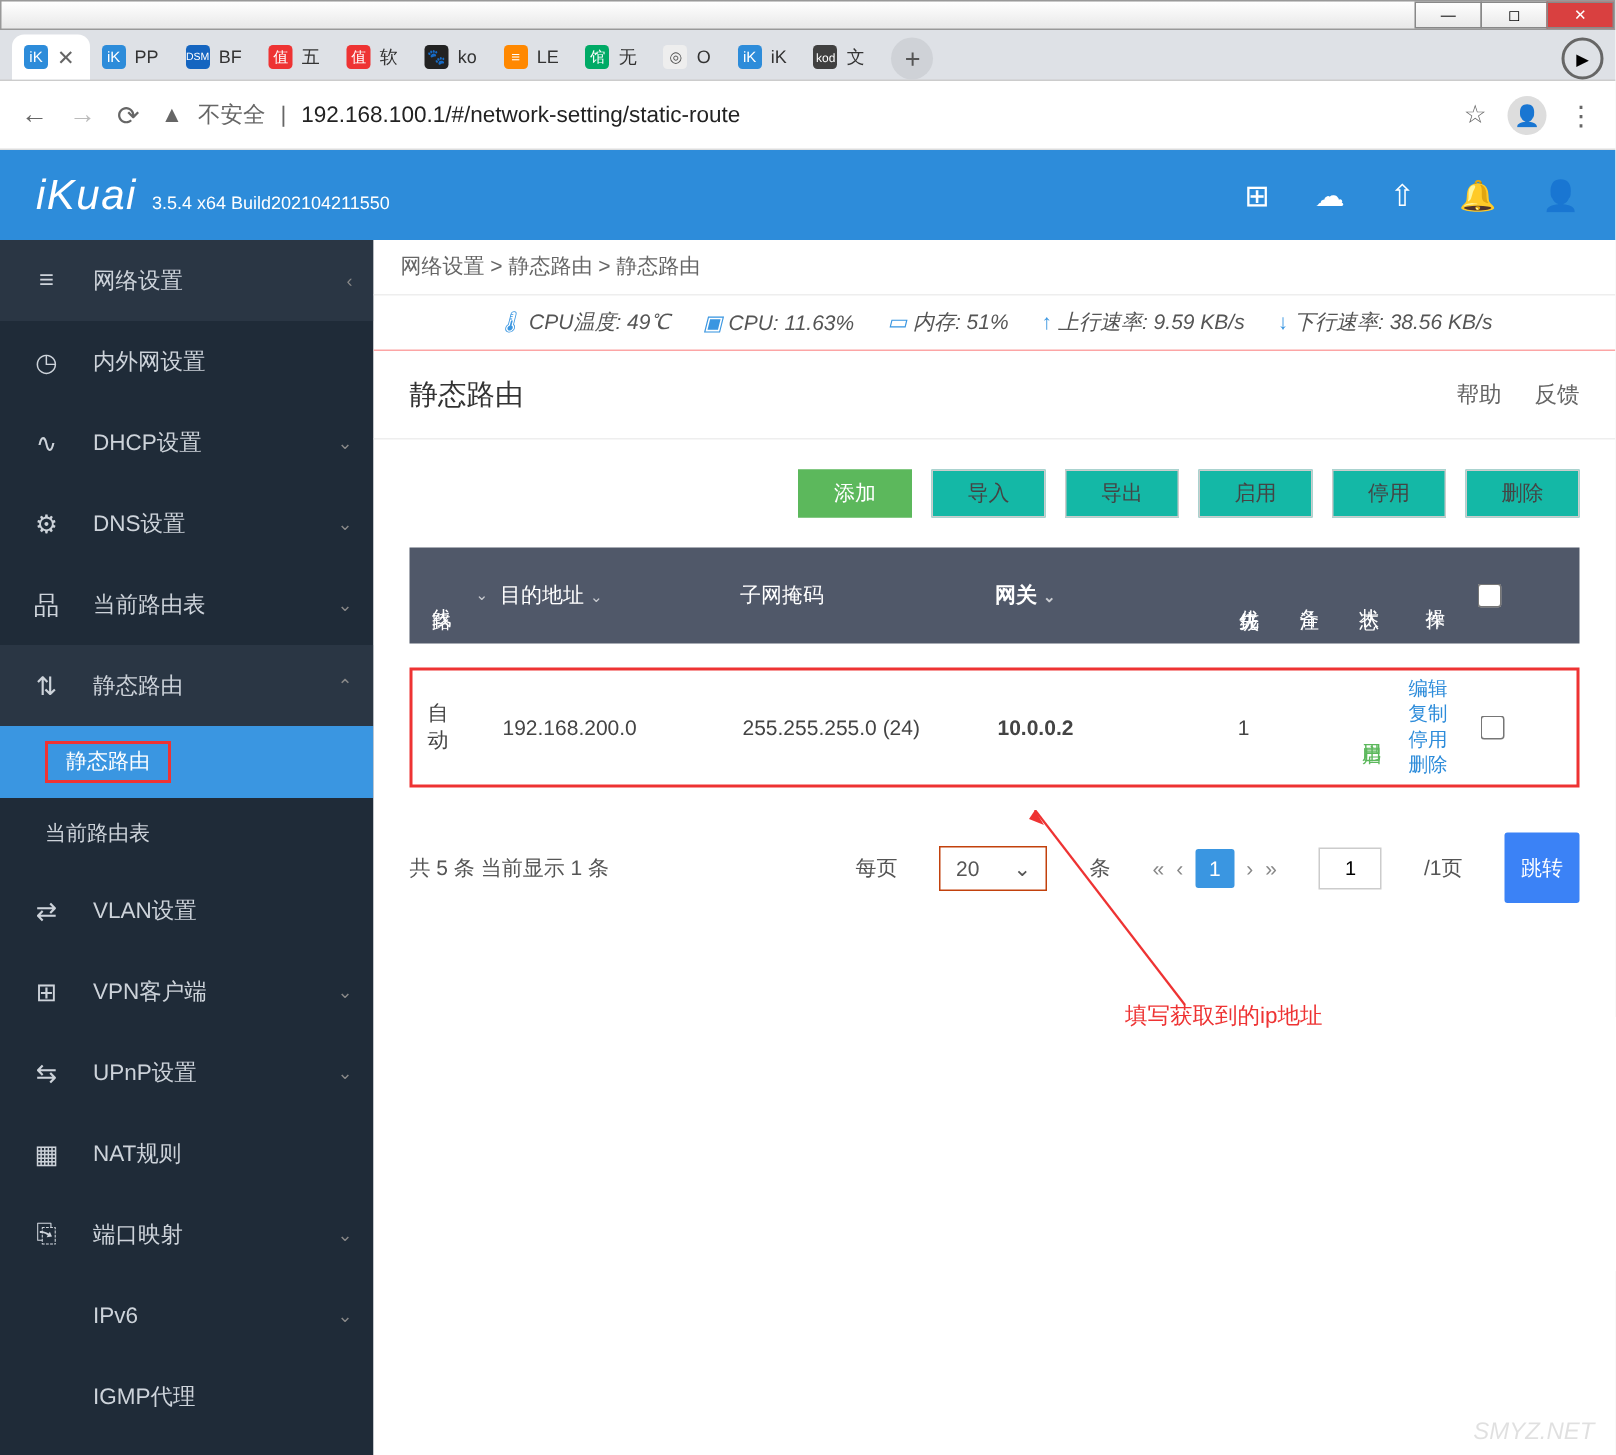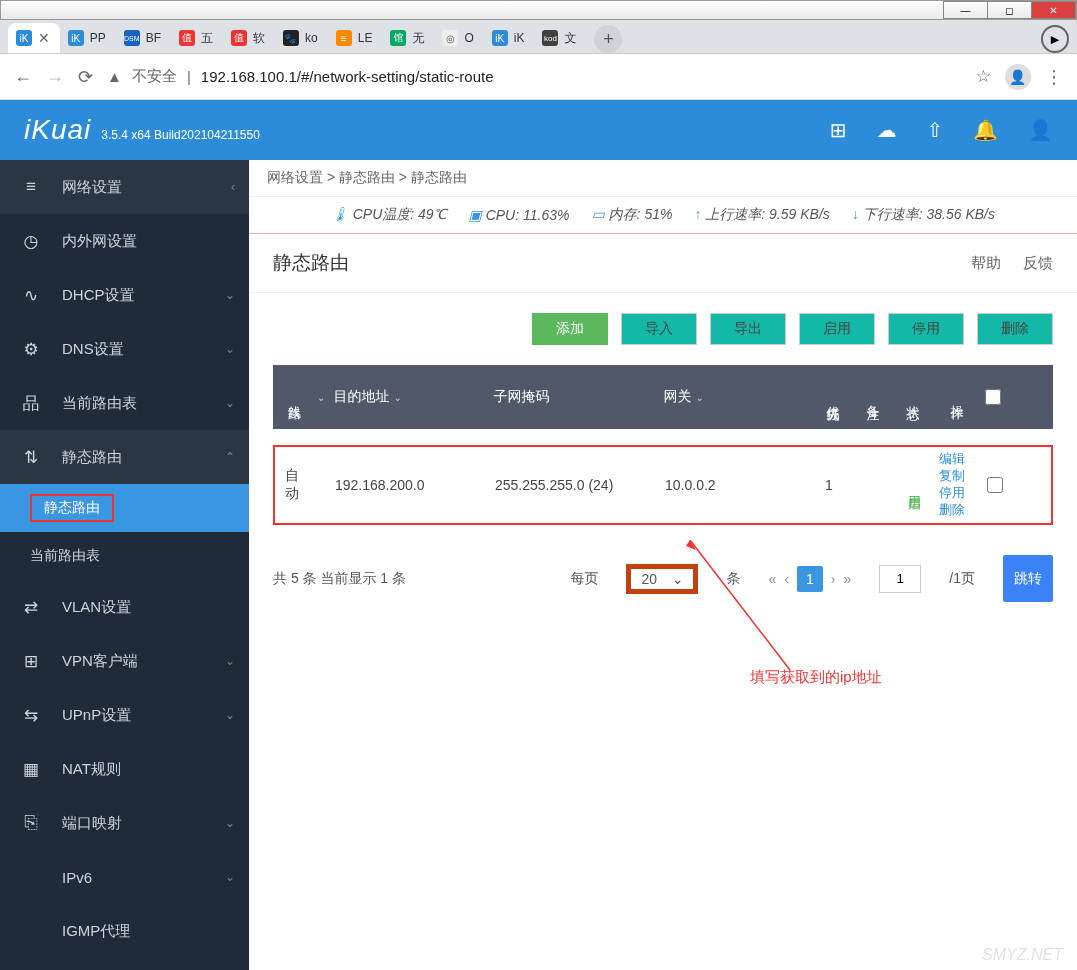--- a/index.html
+++ b/index.html
@@ -63,38 +63,38 @@
 .btn { width: 76px; height: 32px; border: 1px solid #ccc; background: #14b8a6; font-size: 14px; color: #444; cursor: pointer; display: flex; align-items: center; justify-content: center; }
 .btn.primary { background: #5cb85c; color: #fff; border-color: #5cb85c; }
 
 
 .table-wrap { padding: 0 24px; }
 .table-head { background: #505869; color: #fff; display: flex; align-items: center; height: 64px; font-size: 14px; }
 .col { padding: 0 8px; }
 .c-line { width: 40px; writing-mode: vertical-rl; text-orientation: upright; letter-spacing: 2px; font-size: 13px; padding: 0 10px; }
 .c-dest { width: 160px; }
 .c-mask { width: 170px; }
-.c-gw { width: 150px; }
+.c-gw { width: 150px; font-weight: bold; }
 .c-prio { width: 44px; writing-mode: vertical-rl; text-orientation: upright; letter-spacing: 1px; font-size: 13px; text-align: center; }
 .c-note { width: 40px; writing-mode: vertical-rl; text-orientation: upright; letter-spacing: 2px; font-size: 13px; }
 .c-stat { width: 40px; writing-mode: vertical-rl; text-orientation: upright; letter-spacing: 2px; font-size: 13px; }
 .c-op { width: 44px; writing-mode: vertical-rl; text-orientation: upright; letter-spacing: 2px; font-size: 13px; }
 .c-chk { width: 40px; display: flex; justify-content: center; }
 .sort-v { font-size: 10px; margin-left: 4px; opacity: .7; }
 
 .table-row { border: 2px solid #e33; border-top: 2px solid #e33; display: flex; align-items: center; height: 80px; margin-top: 16px; font-size: 14px; color: #444; position: relative; }
 .c-line-v { width: 40px; padding: 0 10px; }
 .status-on { color: #5cb85c; writing-mode: vertical-rl; text-orientation: upright; letter-spacing: 0; font-size: 13px; }
 .ops { display: flex; flex-direction: column; font-size: 13px; color: #2d8cda; gap: 0; line-height: 1.3; }
 .ops span { cursor: pointer; }
 
 
 .pager-row { padding: 30px 24px; display: flex; align-items: center; font-size: 14px; color: #555; gap: 10px; }
 .pager-right { margin-left: auto; display: flex; align-items: center; gap: 28px; }
-.select-box { border: 5px solid #c2410c; height: 30px; width: 72px; display: flex; align-items: center; padding: 0 10px; justify-content: space-between; }
+.select-box { border: 1px solid #c2410c; height: 30px; width: 72px; display: flex; align-items: center; padding: 0 10px; justify-content: space-between; }
 .page-nav { display: flex; gap: 8px; align-items: center; color: #888; }
 .page-nav span { cursor: pointer; font-size: 14px; }
 .page-cur { background: #3a96e1; color: #fff; width: 26px; height: 26px; display: flex; align-items: center; justify-content: center; border-radius: 2px; }
 .page-input { width: 42px; height: 28px; border: 1px solid #ccc; text-align: center; }
 .page-go { background: #3b82f6; color: #fff; width: 50px; height: 47px; display: flex; align-items: center; justify-content: center; cursor: pointer; border-radius: 2px; }
 
 
 .annot-line { position: absolute; top: 540px; left: 680px; width: 140px; height: 140px; pointer-events: none; }
 .annot-text { position: absolute; top: 668px; left: 750px; color: #e33; font-size: 15px; }
 .watermark { position: absolute; bottom: 6px; right: 14px; color: rgba(0,0,0,0.12); font-size: 16px; font-style: italic; }

